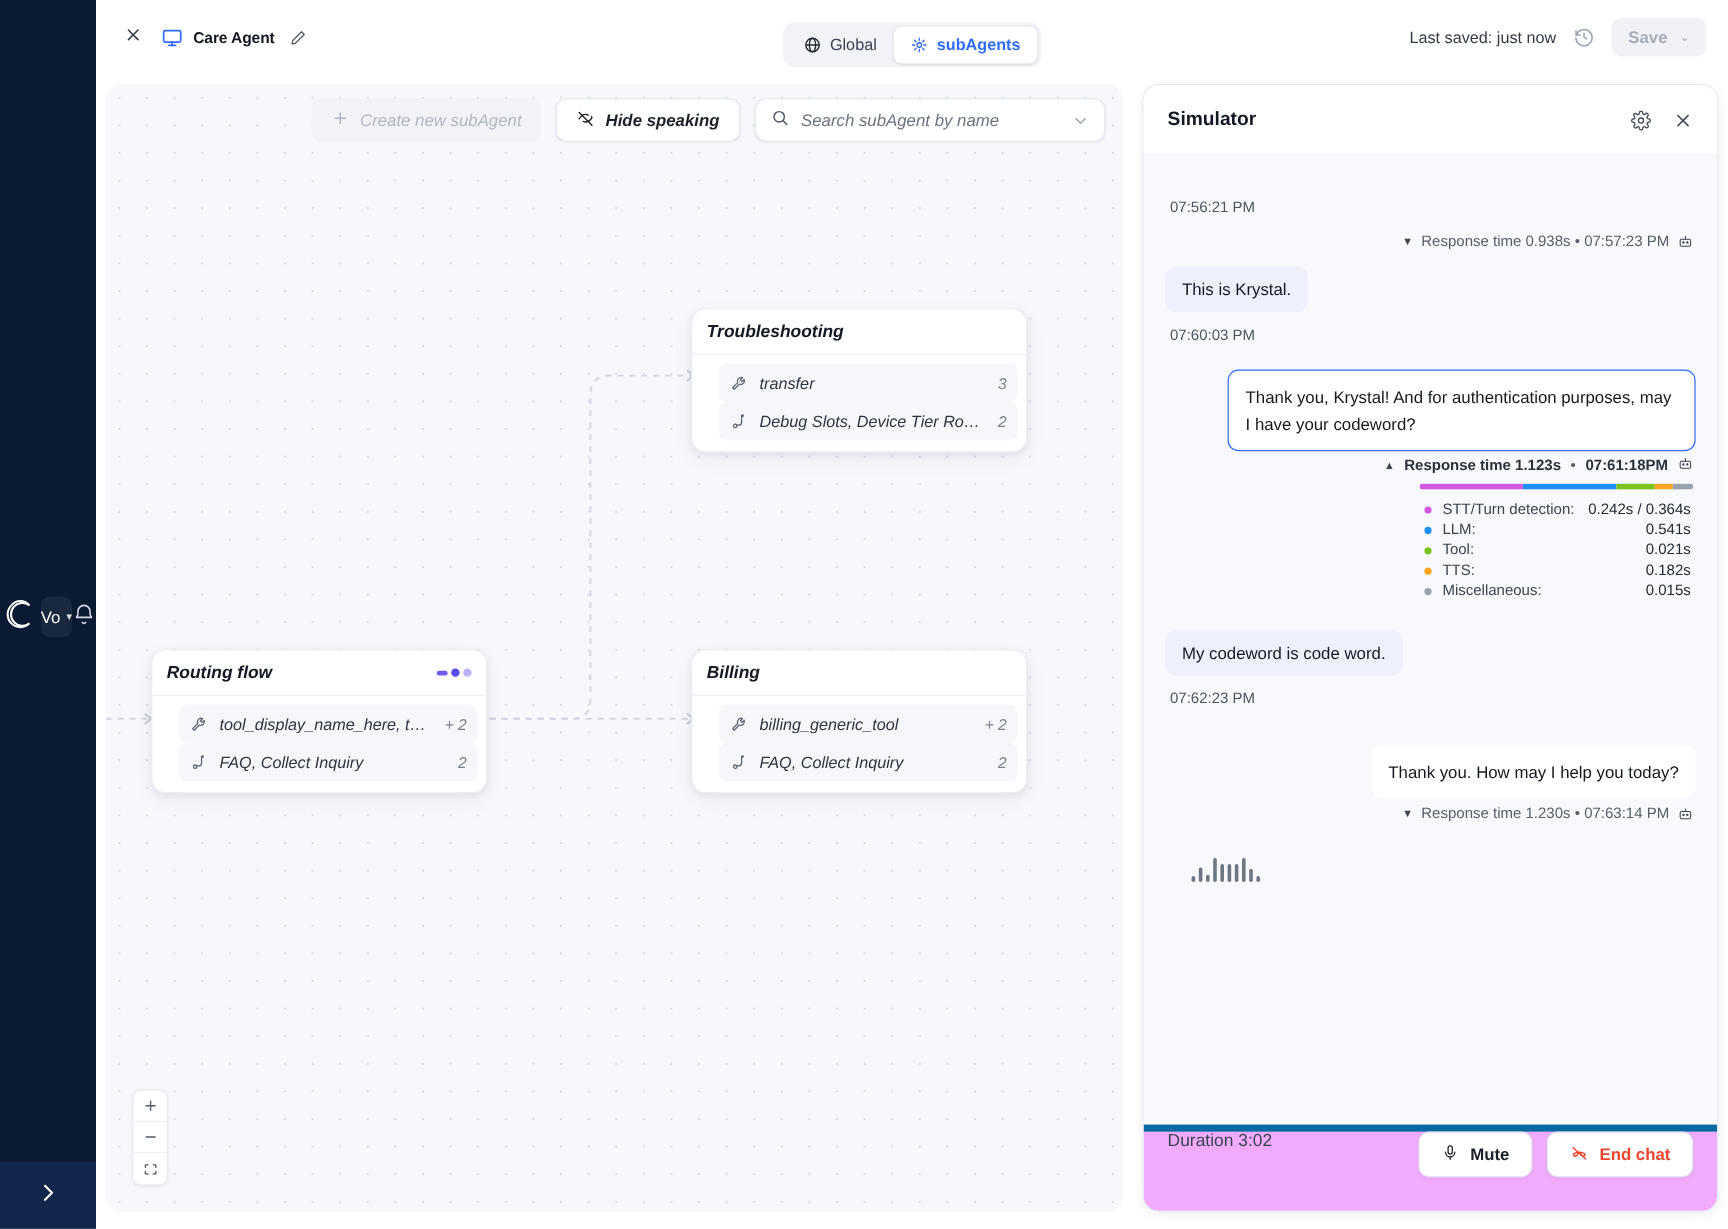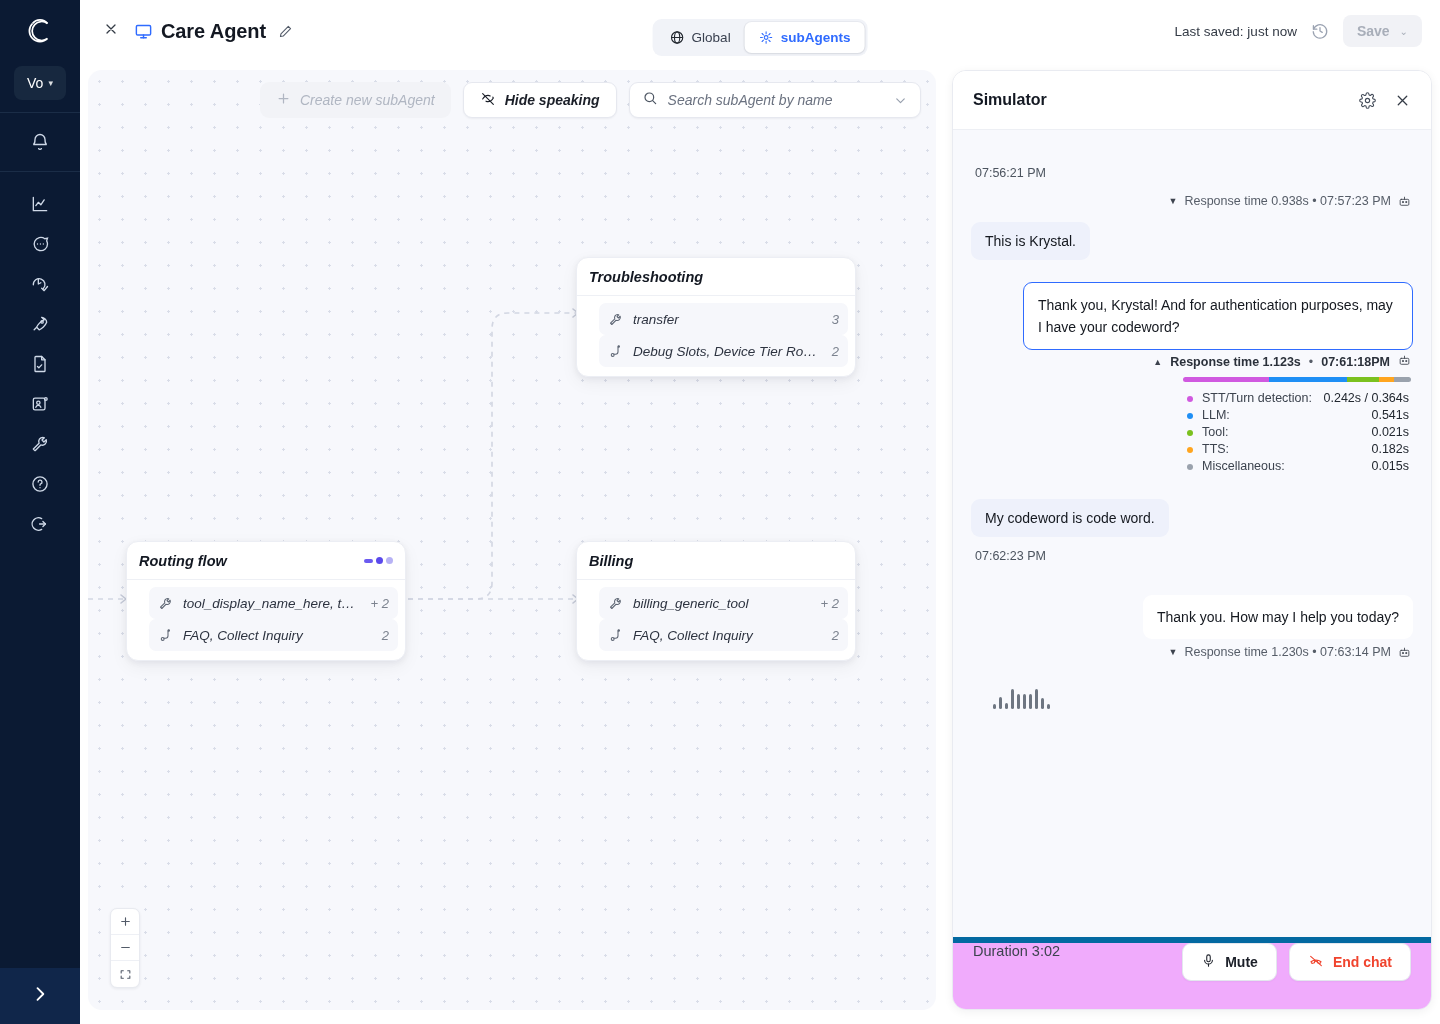--- a/index.html
+++ b/index.html
@@ -8,21 +8,21 @@
     font-family:"Liberation Sans", sans-serif;
     background:#f7f8fc;
     color:#1b1f28;
     -webkit-font-smoothing:antialiased;
   }
   .app { position:relative; width:1440px; height:1024px; display:flex; }
 
   
   .rail {
     width:80px; height:1024px; background:#0b1a33;
-    display:flex; flex-direction:column; align-items:center;
+    display:flex; align-items:center;
     flex:0 0 80px; position:relative;
   }
   .rail-logo { height:62px; display:flex; align-items:center; justify-content:center; width:100%; }
   .rail-logo svg { display:block; }
   .org-chip {
     margin-top:4px; width:52px; height:34px; border-radius:8px;
     background:#17283f; color:#fff; font-size:14px;
     display:flex; align-items:center; justify-content:center; gap:5px;
     cursor:pointer;
   }
@@ -46,21 +46,21 @@
 
   
   .topbar {
     height:62px; display:flex; align-items:center; padding:0 18px;
     background:#fff; position:relative;
   }
   .tb-close { width:26px; height:26px; display:flex; align-items:center; justify-content:center;
               cursor:pointer; color:#343b46; margin-right:10px; }
   .tb-title-wrap { display:flex; align-items:center; gap:8px; }
   .tb-mon { color:#2f6bff; display:flex; }
-  .tb-title { font-size:20px; font-weight:700; color:#131822; letter-spacing:-.1px; }
+  .tb-title { font-size:13px; font-weight:700; color:#131822; letter-spacing:-.1px; }
   .tb-edit { color:#4a5costyle; }
   .tb-edit { color:#525a68; display:flex; cursor:pointer; margin-left:4px; }
 
   .seg {
     position:absolute; left:50%; transform:translateX(-50%); top:19px;
     display:flex; background:#f1f3f8; border-radius:9px; padding:3px;
   }
   .seg-btn {
     display:flex; align-items:center; gap:7px; height:31px; padding:0 14px;
     border-radius:7px; font-size:13.5px; color:#3a4150; cursor:pointer; font-weight:400;
@@ -592,20 +592,21 @@
                   <path d="M12 4v4"></path>
                 <circle cx="9" cy="13" r="1" fill="#3d434e"></circle>
                   <circle cx="15" cy="13" r="1" fill="#3d434e"></circle>
               </svg>
             </span>
           </div>
 
           <div class="bubble-row">
             <div class="bubble user">This is Krystal.</div>
           </div>
+          <div class="ts" style="margin-top:12px;">07:60:03 PM</div>
 
           <div class="bubble-row right" style="margin-top:22px;">
             <div class="bubble agent sel" style="width:390px;">Thank you, Krystal! And for authentication purposes, may I have your codeword?</div>
           </div>
 
           <div class="bdown">
             <div class="bdown-head">
               <span class="tri">▲</span>
               <span>Response time 1.123s</span>
               <span class="nb">•</span>

